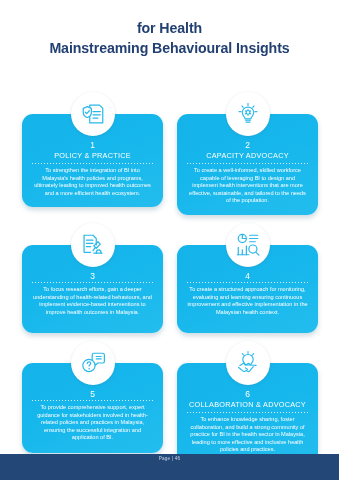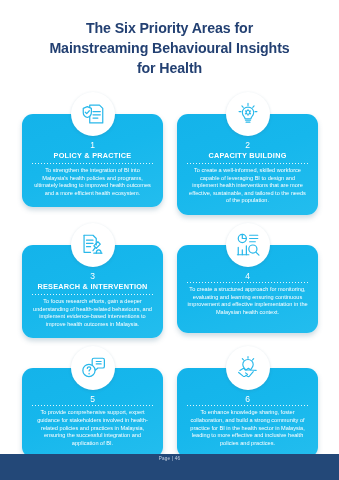--- a/index.html
+++ b/index.html
@@ -96,21 +96,21 @@
   .card-num {
     color: #ffffff;
     font-size: 8.5px;
     font-weight: normal;
     line-height: 10px;
     margin-bottom: 1px;
   }
   .card-title {
     color: #ffffff;
     font-size: 7.3px;
-    font-weight: bold;
+    font-weight: normal;
     letter-spacing: 0.25px;
     line-height: 9px;
     margin-bottom: 3px;
   }
   .dots {
     height: 1px;
     margin: 0 2px 3px 2px;
     background-image: linear-gradient(to right, rgba(255,255,255,0.85) 38%, rgba(255,255,255,0) 0%);
     background-size: 3px 1px;
     background-repeat: repeat-x;
@@ -141,23 +141,22 @@
     font-size: 4.6px;
     letter-spacing: 0.2px;
   }
 </style>
 </head>
 <body>
 
 <div class="page">
 
   <div class="title-block">
-    <div class="title-line">The Six Priority Areas for</div>
+    <div class="title-line">for Health</div>
     <div class="title-line">Mainstreaming Behavioural Insights</div>
-    <div class="title-line">for Health</div>
   </div>
 
   <div class="grid">
 
     <div class="card-wrap">
       <div class="icon-bubble">
         <svg viewBox="0 0 32 32" fill="none" stroke="#29b8ea" stroke-width="1.5" stroke-linecap="round" stroke-linejoin="round">
           <path d="M12 5h12l4 4v18H12z"></path>
           <path d="M16 13h9M16 17h9M16 21h6"></path>
           <path d="M9 7l5 2v5c0 3.2-2.2 5.3-5 6.3-2.8-1-5-3.1-5-6.3V9z" fill="#ffffff"></path>
@@ -177,41 +176,40 @@
         <svg viewBox="0 0 32 32" fill="none" stroke="#29b8ea" stroke-width="1.4" stroke-linecap="round" stroke-linejoin="round">
           <path d="M16 3v2.5M8.5 6l1.6 1.8M23.5 6l-1.6 1.8M5 13h2.4M24.6 13H27"></path>
           <path d="M16 7.5c-4 0-7 3-7 6.8 0 2.6 1.5 4.1 2.4 5.3.6.8.9 1.5.9 2.2h7.4c0-.7.3-1.4.9-2.2.9-1.2 2.4-2.7 2.4-5.3 0-3.8-3-6.8-7-6.8z"></path>
           <path d="M12.8 23.5h6.4M13.6 26h4.8"></path>
           <circle cx="16" cy="14" r="2.3"></circle>
           <path d="M16 10.4v1.1M16 16.5v1.1M12.9 12.2l1 .6M18.1 15.2l1 .6M12.9 15.8l1-.6M18.1 12.8l1-.6"></path>
         </svg>
       </div>
       <div class="card card-2">
         <div class="card-num">2</div>
-        <div class="card-title">CAPACITY BUILDING</div>
+        <div class="card-title">CAPACITY ADVOCACY</div>
         <div class="dots"></div>
         <div class="card-body">To create a well-informed, skilled workforce capable of leveraging BI to design and implement health interventions that are more effective, sustainable, and tailored to the needs of the population.</div>
       </div>
     </div>
 
     <div class="card-wrap">
       <div class="icon-bubble">
         <svg viewBox="0 0 32 32" fill="none" stroke="#29b8ea" stroke-width="1.5" stroke-linecap="round" stroke-linejoin="round">
           <path d="M5 4h11l4 4v8"></path>
           <path d="M5 4v21h8"></path>
           <path d="M8 10h8M8 14h8M8 18h5"></path>
           <path d="M22 12l3 3-5 5-3-3z"></path>
           <path d="M19 19l-3 4"></path>
           <path d="M17 26h10"></path>
           <path d="M20 26c0-3 2-4 3-4s3 1 3 4"></path>
         </svg>
       </div>
       <div class="card card-3">
         <div class="card-num">3</div>
-        <div class="card-title">RESEARCH &amp; INTERVENTION</div>
         <div class="dots"></div>
         <div class="card-body">To focus research efforts, gain a deeper understanding of health-related behaviours, and implement evidence-based interventions to improve health outcomes in Malaysia.</div>
       </div>
     </div>
 
     <div class="card-wrap">
       <div class="icon-bubble">
         <svg viewBox="0 0 32 32" fill="none" stroke="#29b8ea" stroke-width="1.5" stroke-linecap="round" stroke-linejoin="round">
           <circle cx="9" cy="8" r="5"></circle>
           <path d="M9 3v5h5"></path>
@@ -251,20 +249,21 @@
         <svg viewBox="0 0 32 32" fill="none" stroke="#29b8ea" stroke-width="1.4" stroke-linecap="round" stroke-linejoin="round">
           <path d="M16 2v2M9 4.5l1.4 1.6M23 4.5l-1.4 1.6"></path>
           <path d="M16 5.5c-3.6 0-6.4 2.8-6.4 6.2 0 2.3 1.3 3.7 2.1 4.8.5.7.8 1.3.8 1.9h7c0-.6.3-1.2.8-1.9.8-1.1 2.1-2.5 2.1-4.8 0-3.4-2.8-6.2-6.4-6.2z"></path>
           <path d="M6 19l4.5-2.6 3 2 3-2 3 2L26 19"></path>
           <path d="M4.5 21.5l5.5 4.5c.8.6 1.8.6 2.5 0l1.3-1 1.5 1.2c.8.6 1.9.5 2.5-.3l4.7-5.4"></path>
           <path d="M13 22l2.5 2"></path>
         </svg>
       </div>
       <div class="card card-6">
         <div class="card-num">6</div>
+        <div class="card-title">COLLABORATION &amp; ADVOCACY</div>
         <div class="dots"></div>
         <div class="card-body">To enhance knowledge sharing, foster collaboration, and build a strong community of practice for BI in the health sector in Malaysia, leading to more effective and inclusive health policies and practices.</div>
       </div>
     </div>
 
   </div>
 
   <div class="footer">
     <div class="footer-text">Page | 46</div>
   </div>

